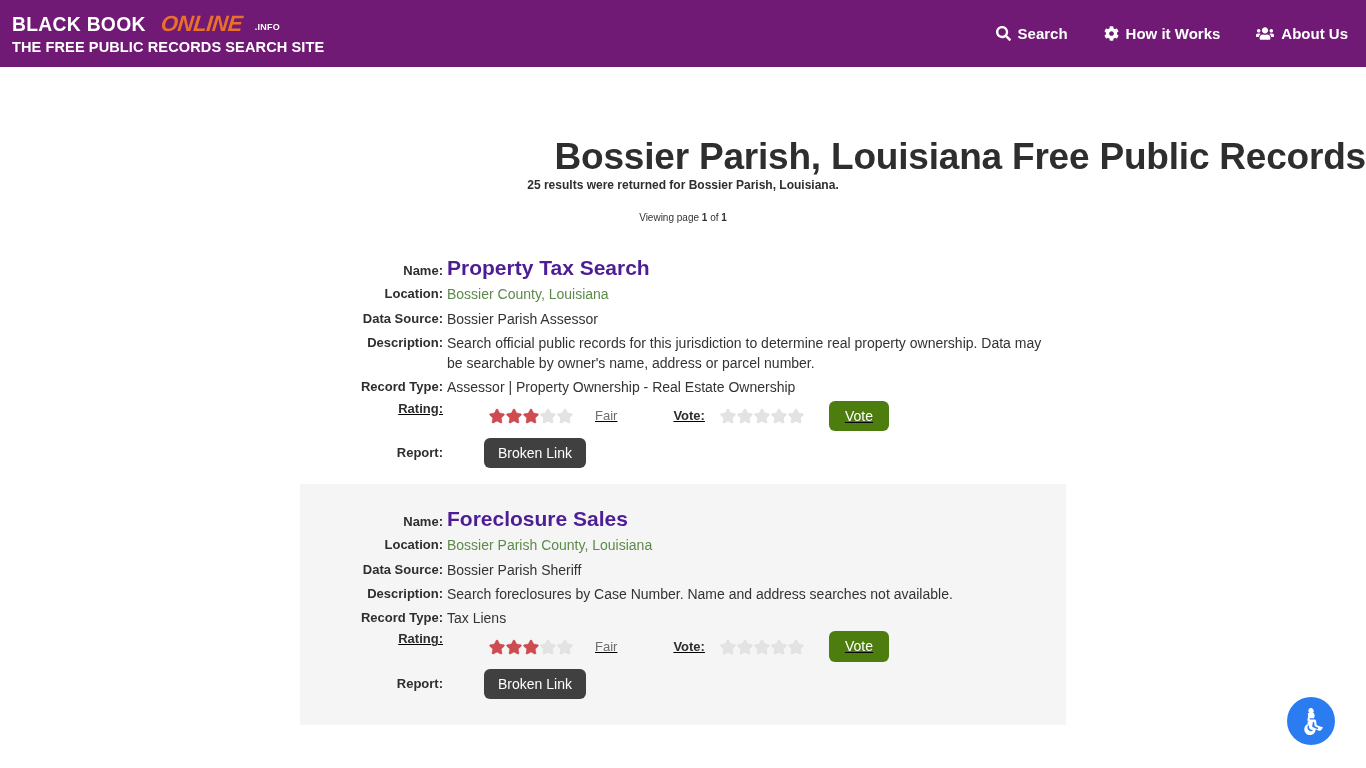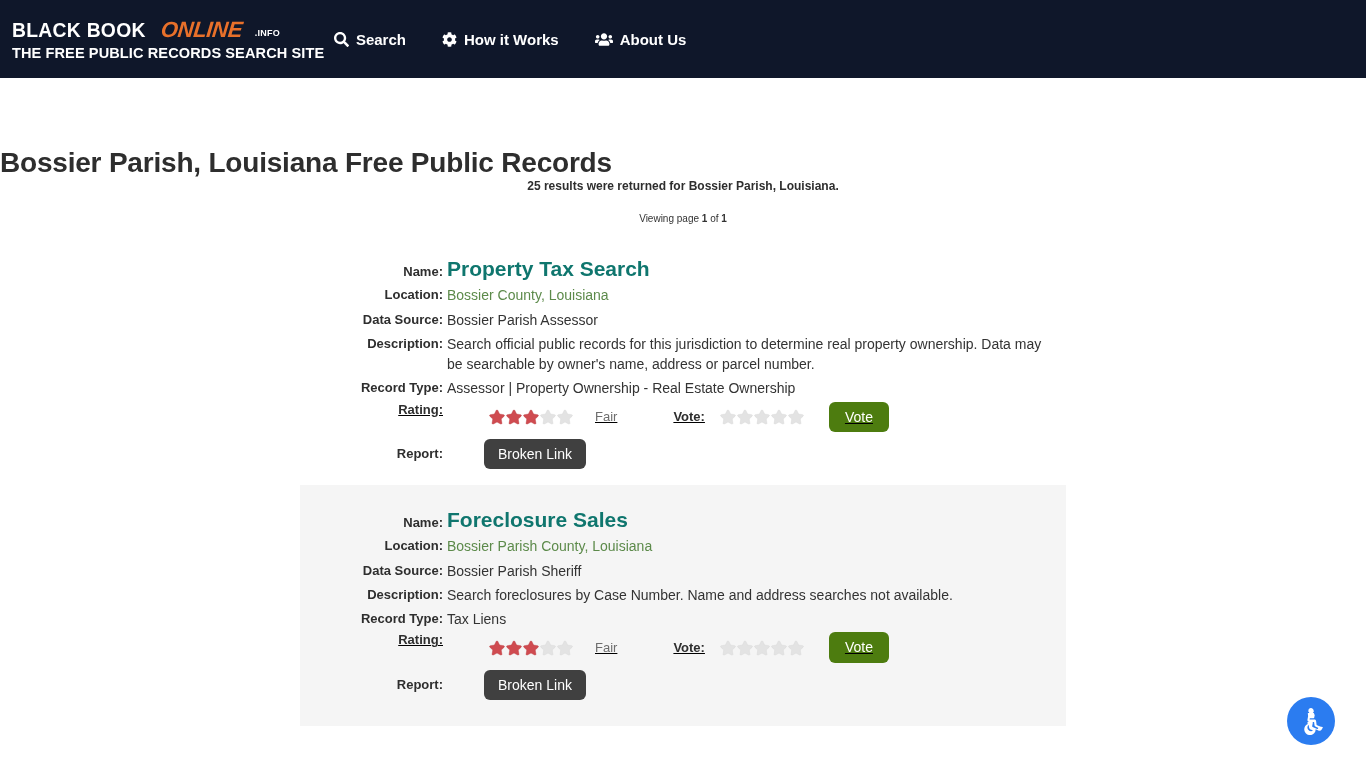--- a/index.html
+++ b/index.html
@@ -6,25 +6,25 @@
   html, body {
     margin: 0; padding: 0;
     width: 1366px; height: 768px;
     background: #ffffff;
     font-family: "Liberation Sans", sans-serif;
     overflow: hidden;
   }
 
   
   .site-header {
-    height: 78px;
-    background: #0f172a;
+    height: 67px;
+    background: #701a75;
     display: flex;
     align-items: center;
-    justify-content: flex-start;
+    justify-content: space-between;
     padding: 0 18px 0 12px;
     position: relative;
   }
   .brand { display: flex; flex-direction: column; justify-content: center; line-height: 1; }
   .brand-top {
     display: flex;
     align-items: baseline;
     white-space: nowrap;
   }
   .brand-black {
@@ -73,22 +73,22 @@
     text-decoration: none;
     cursor: pointer;
     white-space: nowrap;
   }
   .nav-item svg { display: block; fill: #ffffff; }
 
   
   .page { padding-top: 0; }
 
   .page-title {
-    text-align: left;
-    font-size: 28px;
+    text-align: right;
+    font-size: 37px;
     font-weight: bold;
     color: #2e2e2e;
     margin: 0;
     padding-top: 69px;
     letter-spacing: -0.2px;
   }
   .result-count {
     text-align: center;
     font-size: 12px;
     font-weight: bold;
@@ -132,21 +132,21 @@
     flex: 1;
     font-size: 14px;
     color: #333333;
     line-height: 1.45;
     padding-top: 1px;
   }
 
   .record-name {
     font-size: 21px;
     font-weight: bold;
-    color: #0f766e;
+    color: #4c1d95;
     text-decoration: none;
     line-height: 1.1;
     cursor: pointer;
   }
   .row-name .row-label { padding-top: 8px; font-size: 13px; }
   .row-location .row-value { color: #5c8a4a; }
   .row-description .row-value { max-width: 602px; }
 
   
   .row-rating { align-items: flex-start; margin-top: 0; margin-bottom: 0; text-decoration: underline; }

